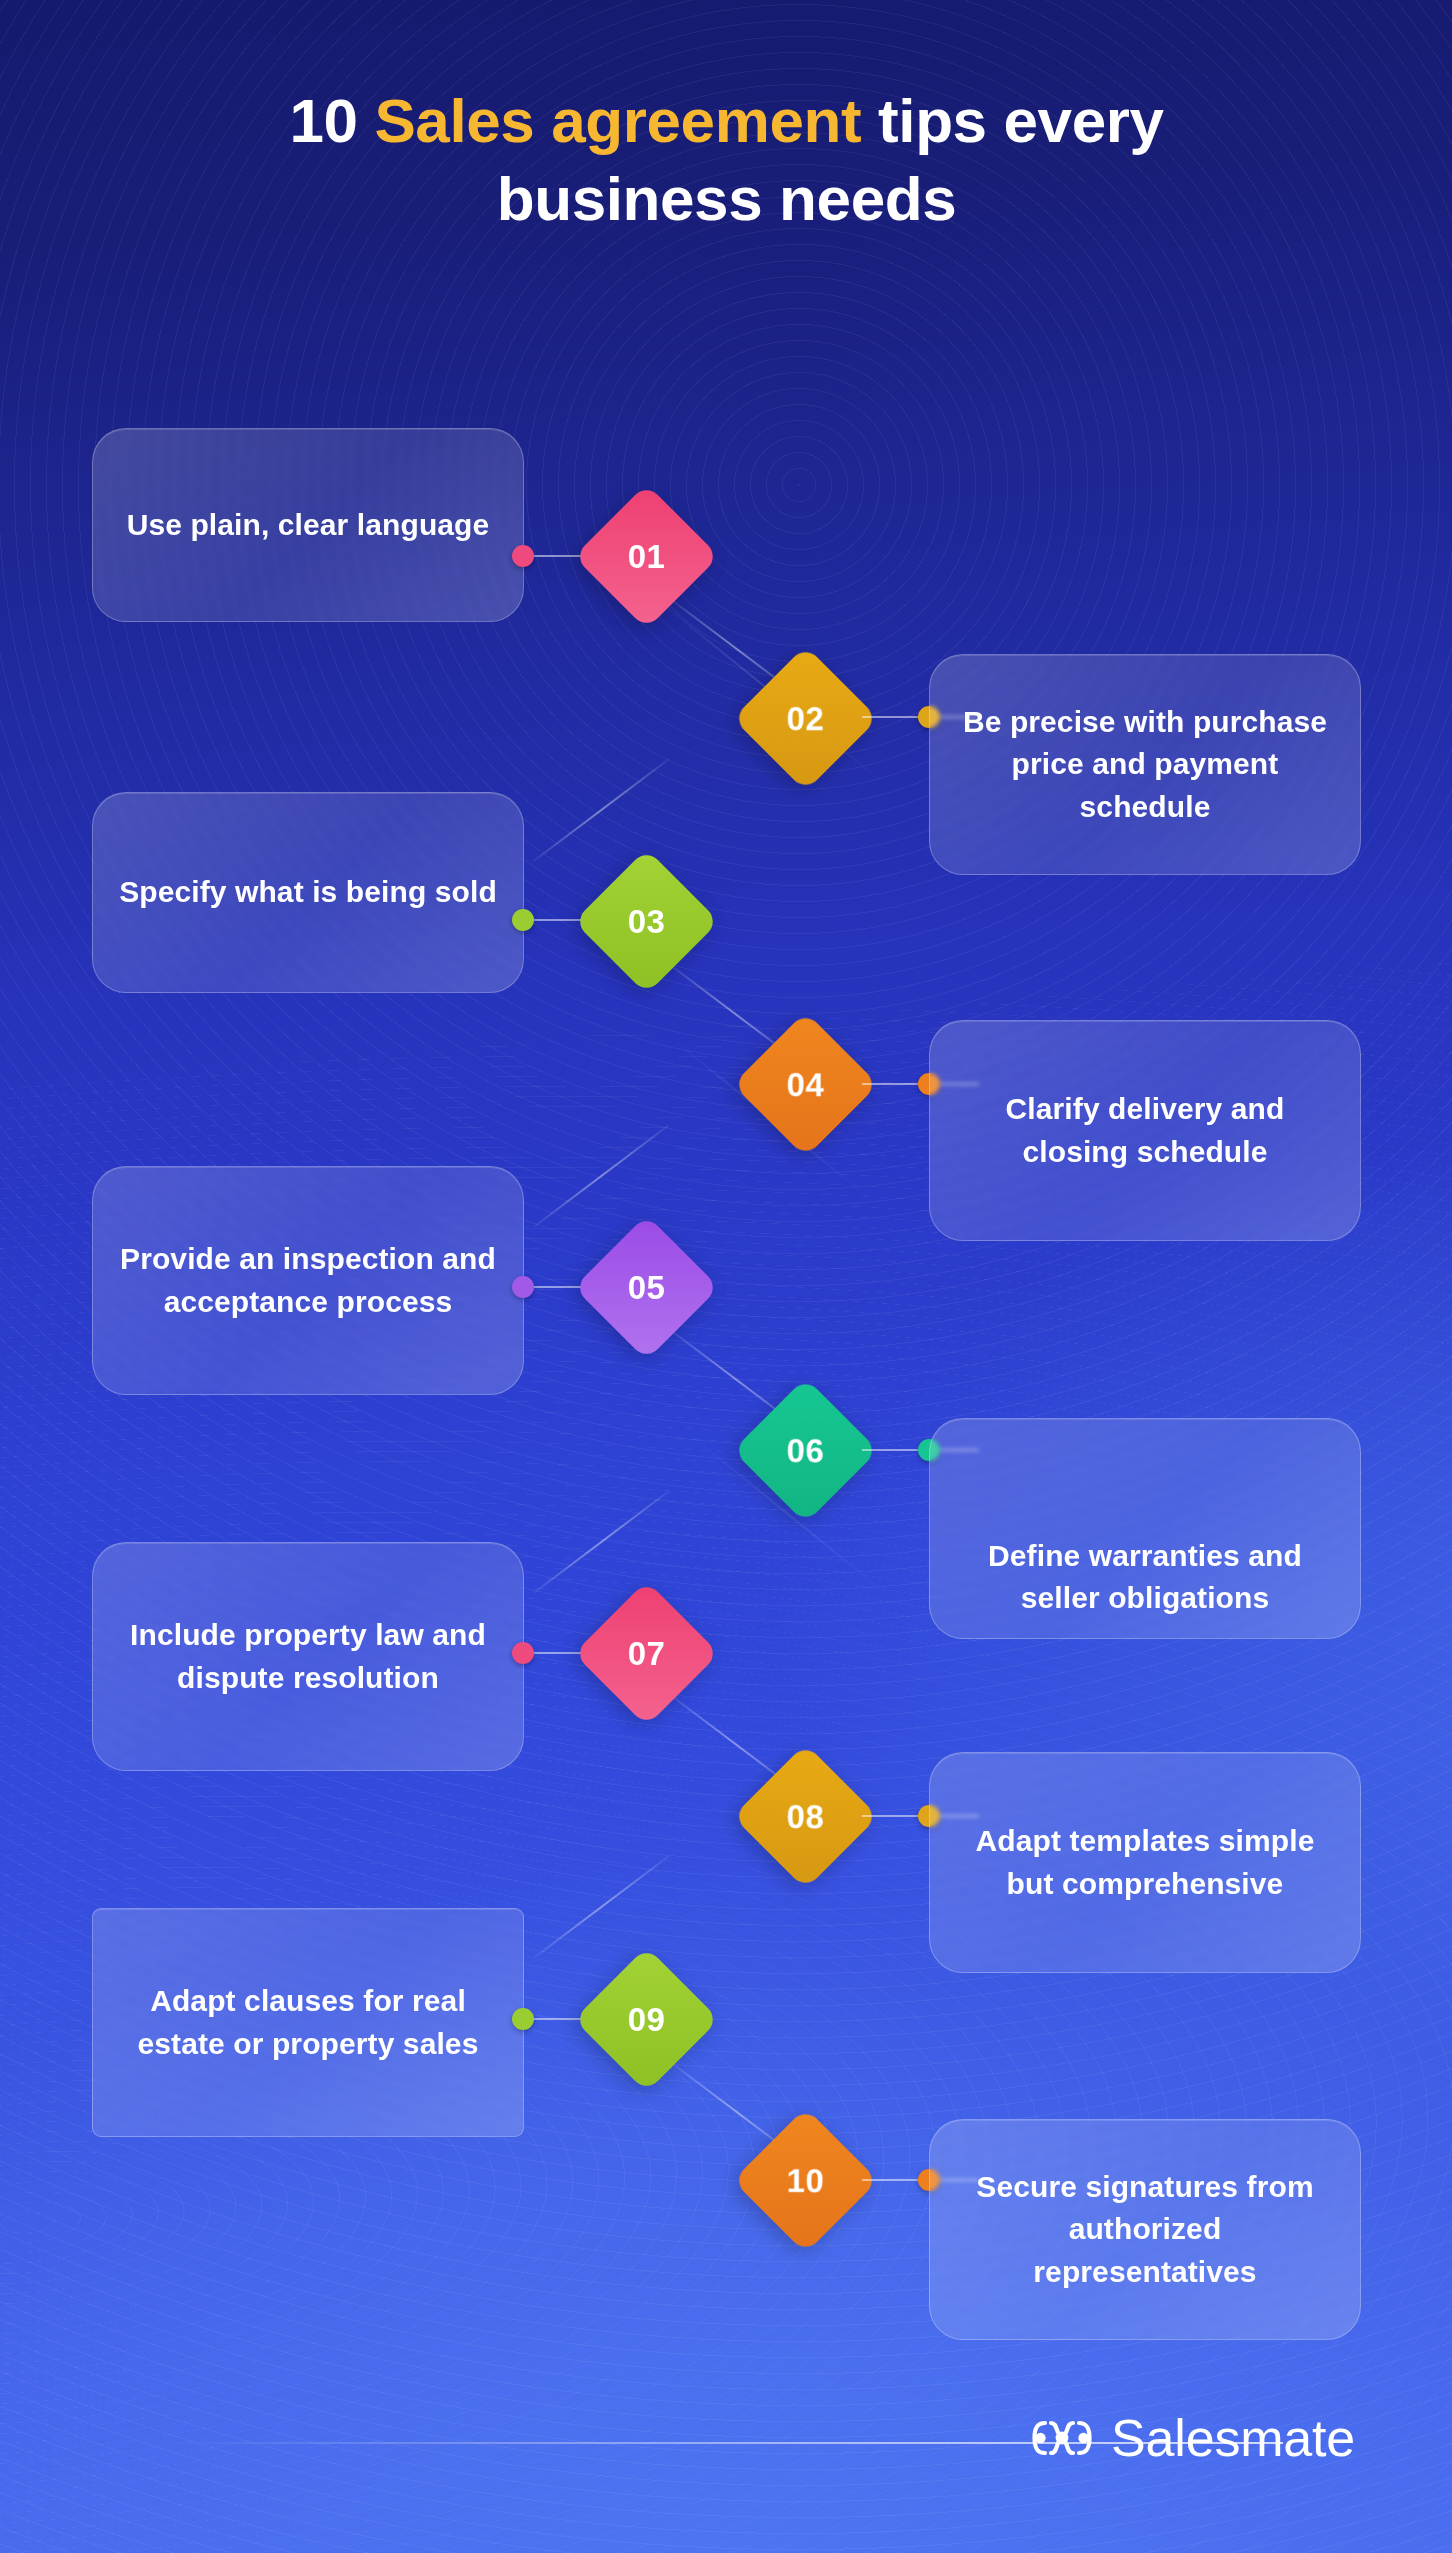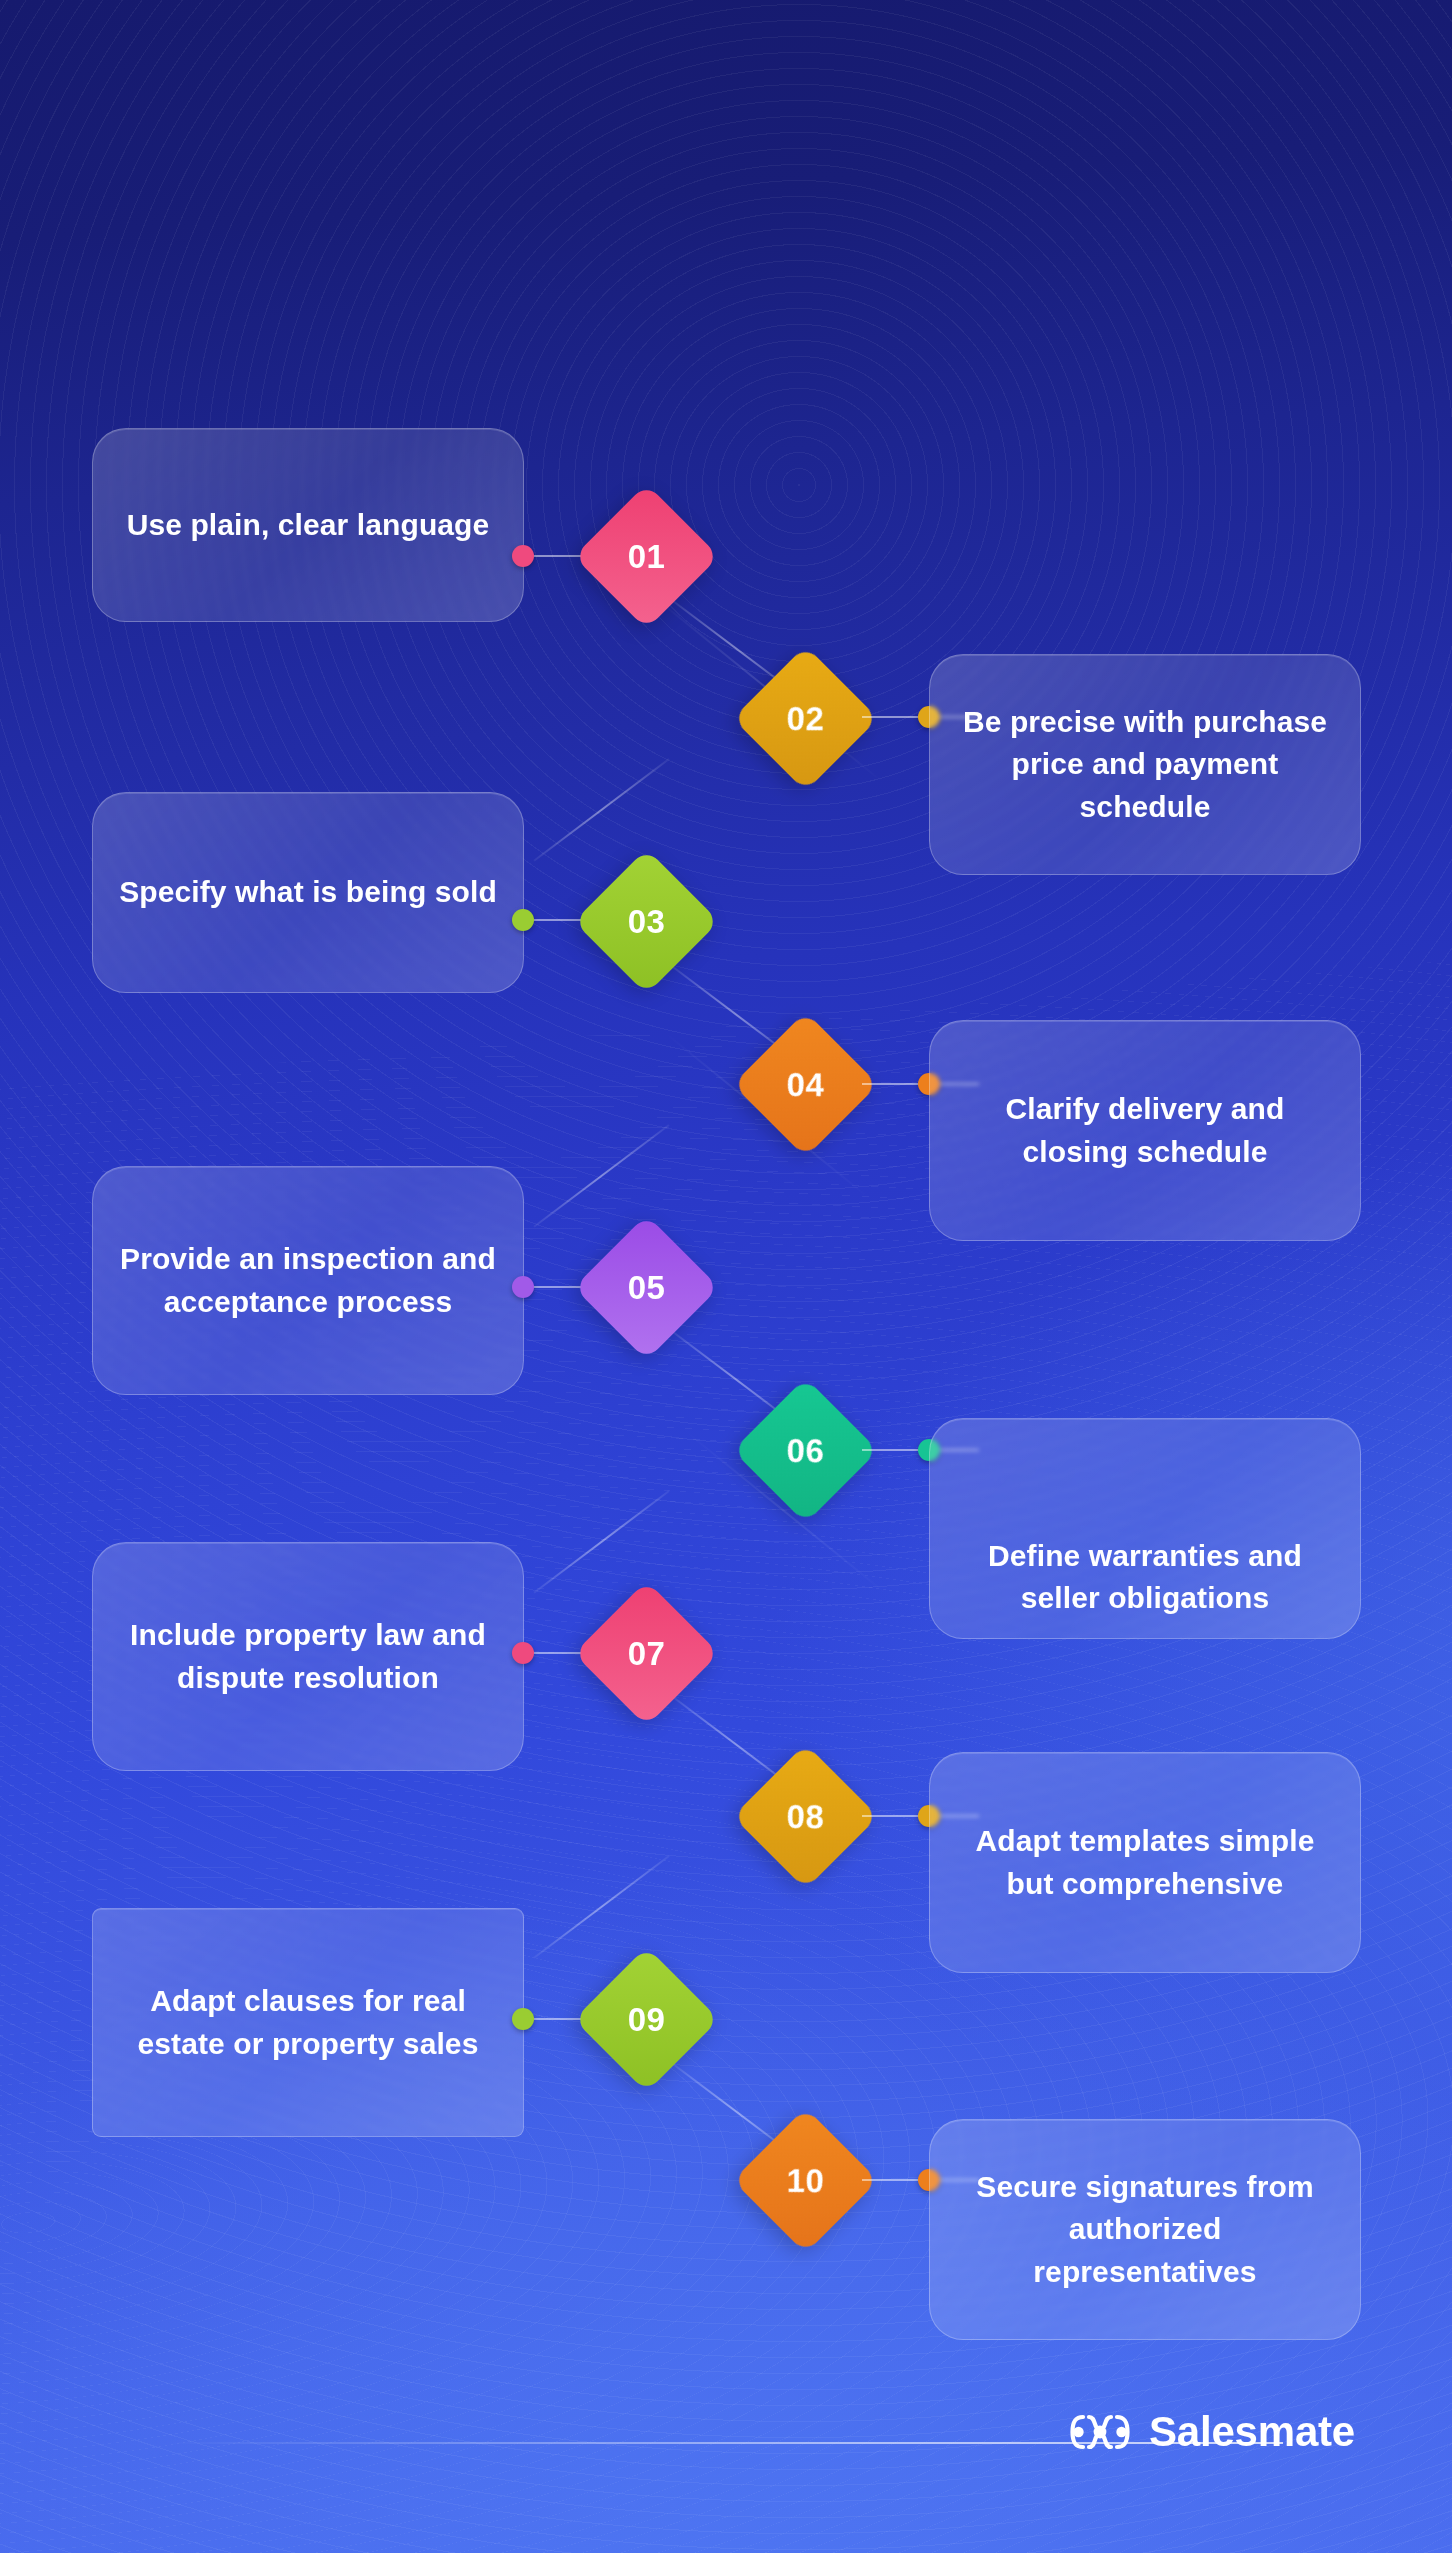--- a/index.html
+++ b/index.html
@@ -128,33 +128,36 @@
   }
   .divider {
     position:absolute; left:169px; top:48px; width:1114px; height:2px;
     background:linear-gradient(90deg, rgba(255,255,255,0) 0%, rgba(255,255,255,.55) 62%, rgba(255,255,255,.75) 100%);
   }
   .brand {
     position:absolute; right:98px; top:14px;
     display:flex; align-items:center; gap:18px;
   }
   .brand-name {
-    color:#fff; font-size:42px; font-weight:bold; letter-spacing:-0.2px;
+    color:#fff; font-size:52px; font-weight:normal; letter-spacing:-0.2px;
   }
   .logo-mark { position:relative; width:62px; height:40px; }
 </style>
 </head>
 <body>
 
 <div id="canvas">
 
   <div class="glowdiag" style="left:617px; top:687px; width:299px; transform:rotate(39deg); opacity:.45;"></div>
   <div class="glowdiag" style="left:637px; top:1114px; width:259px; transform:rotate(39deg); opacity:.35;"></div>
   <div class="glowdiag" style="left:657px; top:1512px; width:259px; transform:rotate(39deg); opacity:.30;"></div>
 
+  <div class="header">
+    <h1><span>10 </span><span class="hl">Sales agreement</span><span> tips every</span><br><span>business needs</span></h1>
+  </div>
 
   <div class="zig" style="left:669px; top:597px;  width:169px; transform:rotate(37deg);"></div>
   <div class="zig" style="left:669px; top:758px;  width:169px; transform:rotate(143deg);"></div>
   <div class="zig" style="left:669px; top:963px;  width:169px; transform:rotate(37deg);"></div>
   <div class="zig" style="left:669px; top:1124px; width:169px; transform:rotate(143deg);"></div>
   <div class="zig" style="left:669px; top:1328px; width:169px; transform:rotate(37deg);"></div>
   <div class="zig" style="left:669px; top:1490px; width:169px; transform:rotate(143deg);"></div>
   <div class="zig" style="left:669px; top:1693px; width:169px; transform:rotate(37deg);"></div>
   <div class="zig" style="left:669px; top:1855px; width:169px; transform:rotate(143deg);"></div>
   <div class="zig" style="left:669px; top:2060px; width:169px; transform:rotate(37deg);"></div>

